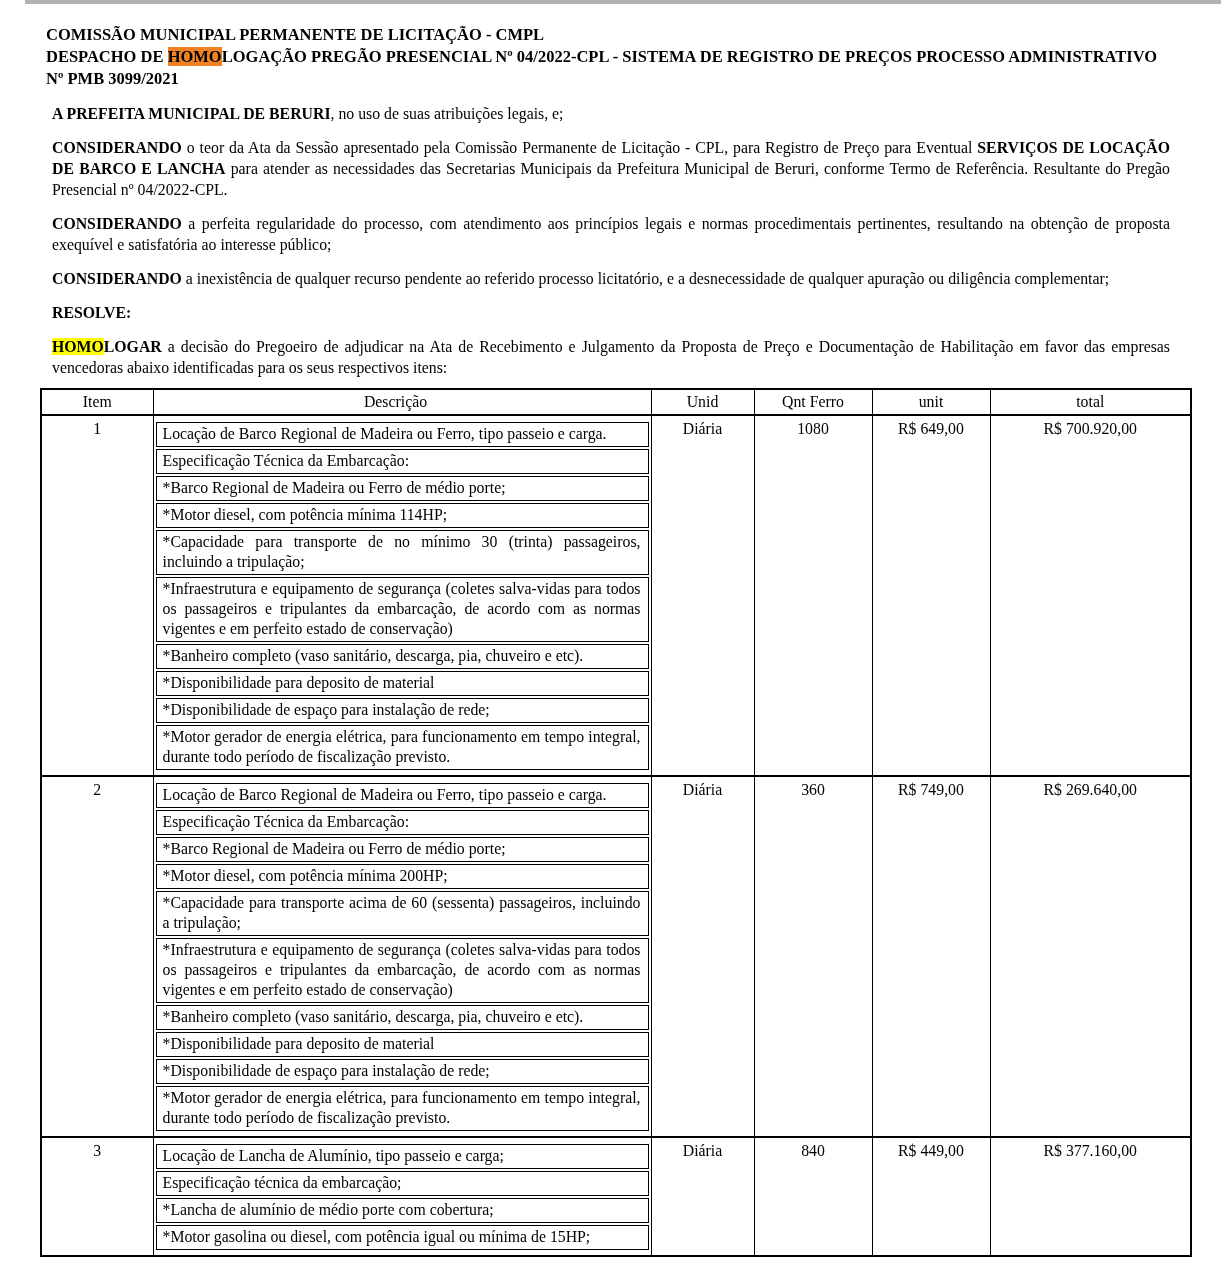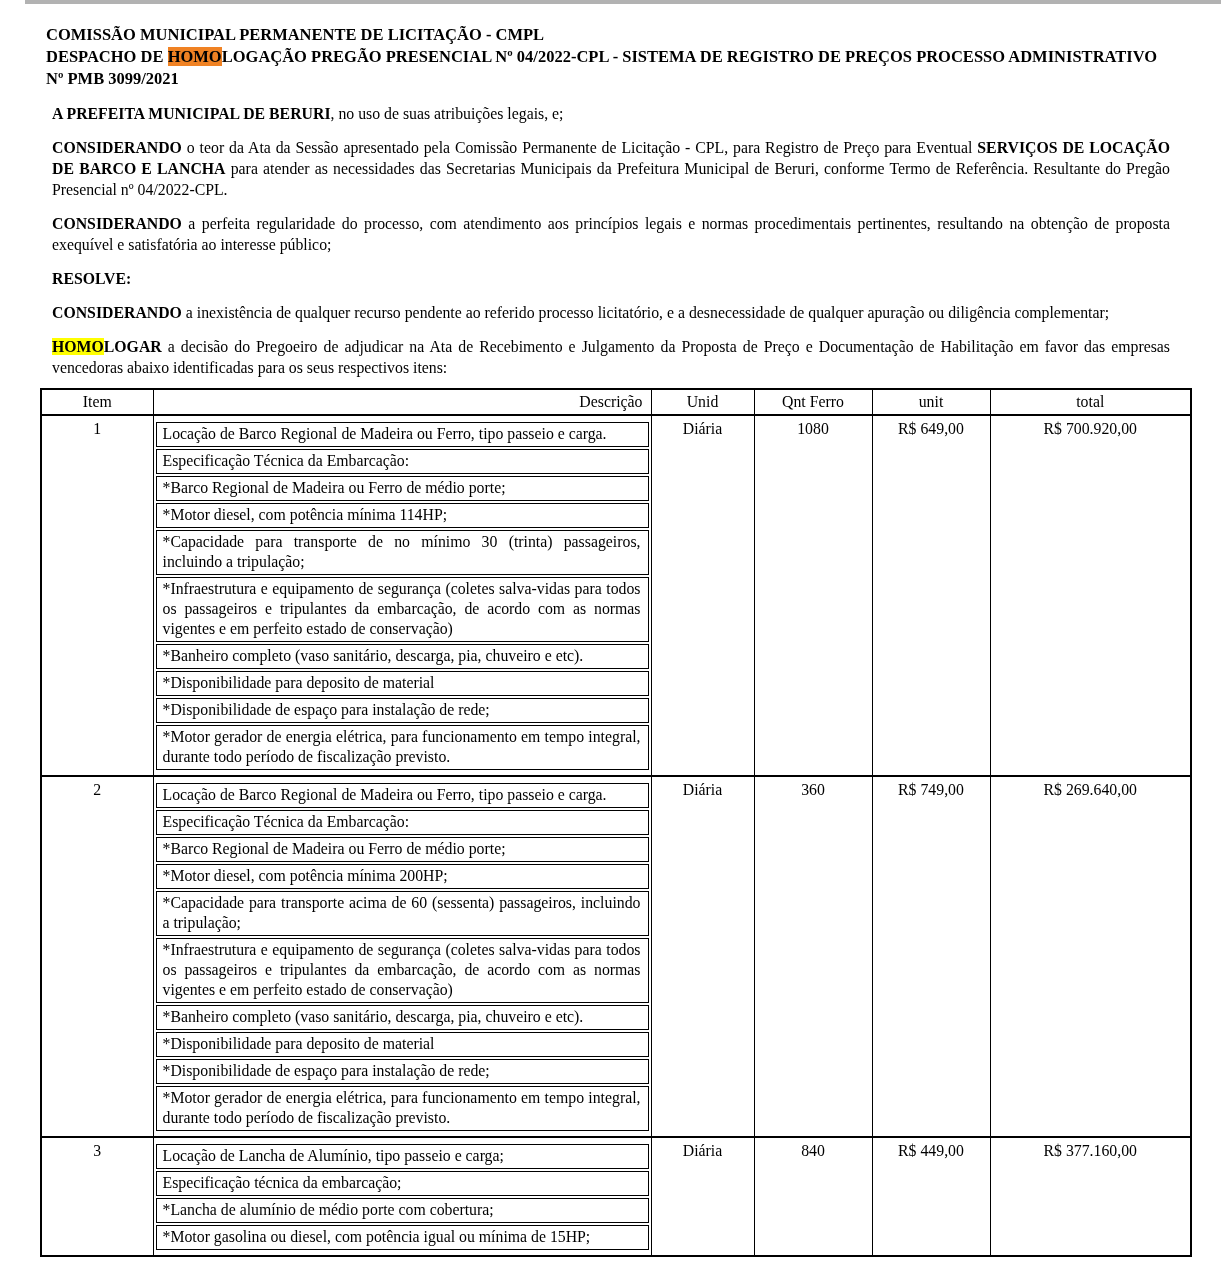--- a/index.html
+++ b/index.html
@@ -41,25 +41,25 @@
     border-collapse: collapse;
     table-layout: fixed;
     width: 1150px;
     border: 2px solid #000;
     font-size: 15.8px;
   }
   table.doc-table th {
     font-weight: normal;
     border: 1px solid #000;
     border-bottom: 2px solid #000;
-    padding: 3px 8px;
+    padding: 3px 20px;
     text-align: center;
     font-size: 15.8px;
   }
-  table.doc-table th.left { text-align: right; padding-left: 7px; margin-left: 32px; }
+  table.doc-table th.left { text-align: center; padding-left: 7px; margin-left: 32px; }
   table.doc-table td {
     border: 1px solid #000;
     vertical-align: top;
     text-align: center;
     padding: 4px 2px;
   }
   table.doc-table tr.item-row > td { border-top: 2px solid #000; }
   td.desc-cell {
     text-align: left;
     padding: 0 3px 3px 1px;
@@ -81,22 +81,22 @@
 
   <div class="doc-header" id="doc-header">
       <div><span class="b">COMISSÃO MUNICIPAL PERMANENTE DE LICITAÇÃO - CMPL</span></div>
       <div><span class="b">DESPACHO DE </span><span class="b" style="background: rgb(240, 130, 35);">HOMO</span><span class="b">LOGAÇÃO PREGÃO PRESENCIAL Nº 04/2022-CPL - SISTEMA DE REGISTRO DE PREÇOS PROCESSO ADMINISTRATIVO Nº PMB 3099/2021</span></div>
     </div>
 
   <div class="text-block" id="doc-body">
       <p class="para"><span class="b">A PREFEITA MUNICIPAL DE BERURI</span><span>, no uso de suas atribuições legais, e;</span></p>
       <p class="para"><span class="b">CONSIDERANDO</span><span> o teor da Ata da Sessão apresentado pela Comissão Permanente de Licitação - CPL, para Registro de Preço para Eventual </span><span class="b">SERVIÇOS DE LOCAÇÃO DE BARCO E LANCHA</span><span> para atender as necessidades das Secretarias Municipais da Prefeitura Municipal de Beruri, conforme Termo de Referência. Resultante do Pregão Presencial nº 04/2022-CPL.</span></p>
       <p class="para"><span class="b">CONSIDERANDO</span><span> a perfeita regularidade do processo, com atendimento aos princípios legais e normas procedimentais pertinentes, resultando na obtenção de proposta exequível e satisfatória ao interesse público;</span></p>
+      <p class="para"><span class="b">CONSIDERANDO</span><span> a inexistência de qualquer recurso pendente ao referido processo licitatório, e a desnecessidade de qualquer apuração ou diligência complementar;</span></p>
       <p class="para"><span class="b">RESOLVE:</span></p>
-      <p class="para"><span class="b">CONSIDERANDO</span><span> a inexistência de qualquer recurso pendente ao referido processo licitatório, e a desnecessidade de qualquer apuração ou diligência complementar;</span></p>
       <p class="para"><span class="b" style="background: rgb(255, 255, 0);">HOMO</span><span class="b">LOGAR</span><span> a decisão do Pregoeiro de adjudicar na Ata de Recebimento e Julgamento da Proposta de Preço e Documentação de Habilitação em favor das empresas vencedoras abaixo identificadas para os seus respectivos itens:</span></p>
     </div>
 
   <table class="doc-table" id="items-table">
     <colgroup>
       <col style="width:112px">
       <col style="width:498px">
       <col style="width:103px">
       <col style="width:118px">
       <col style="width:118px">

